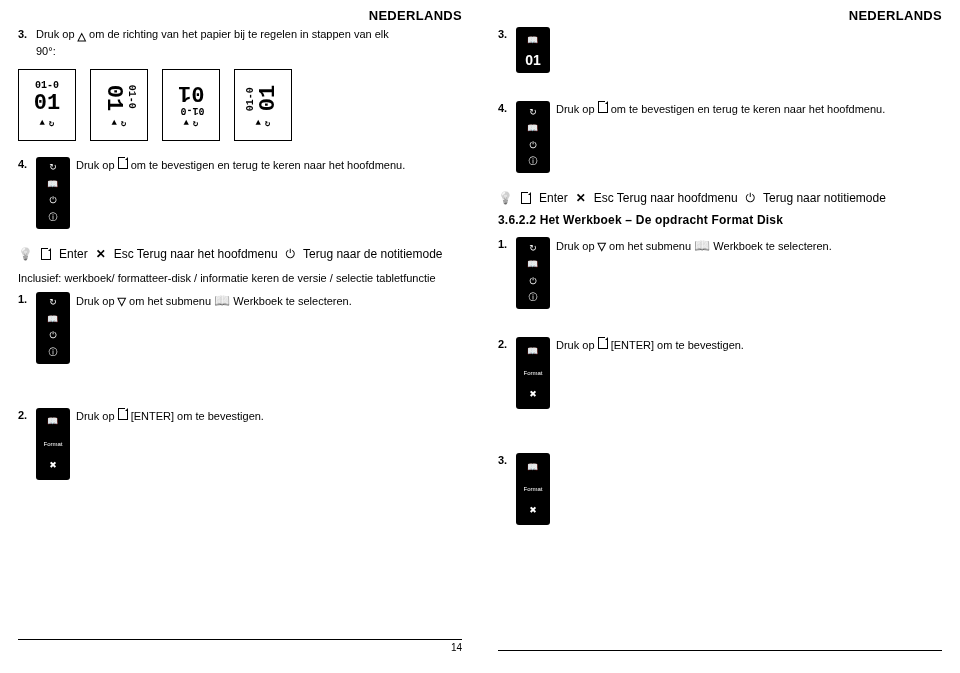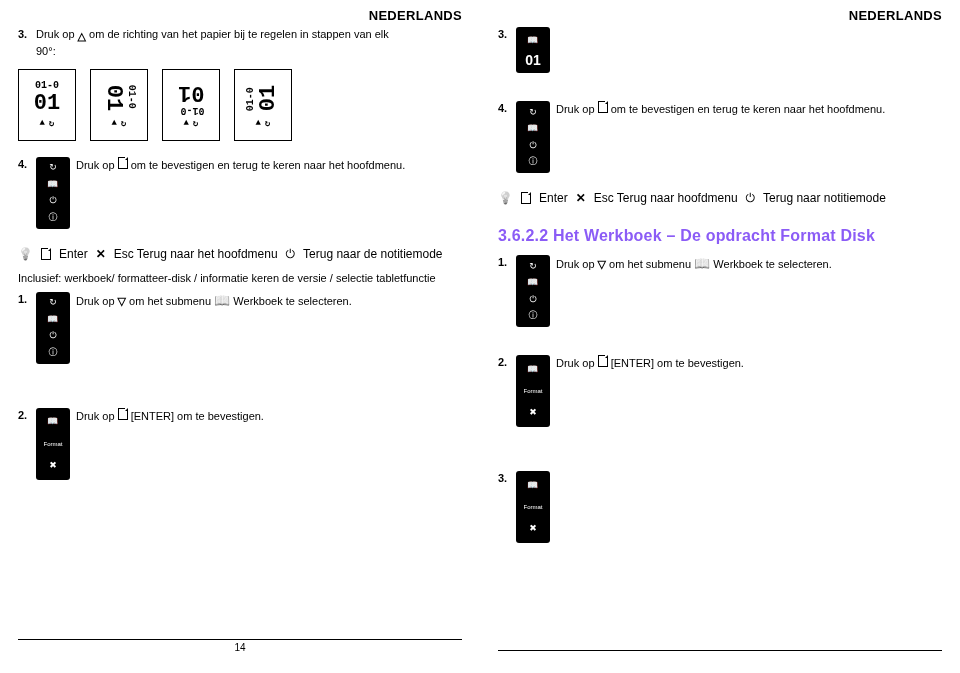--- a/index.html
+++ b/index.html
@@ -5,24 +5,24 @@
   body { margin:0; padding:0; background:#fff; font-family:Arial,Helvetica,sans-serif; font-size:11px; color:#000; }
   .page-pair { display:flex; width:960px; height:673px; }
   .page { width:480px; padding:8px 18px 20px 18px; box-sizing:border-box; }
   .hdr { text-align:right; font-weight:bold; font-size:13px; letter-spacing:0.3px; }
   .step-text { line-height:1.35; }
   .step-row { display:flex; align-items:flex-start; margin:4px 0; }
   .step-num { font-weight:bold; flex:0 0 18px; }
   .step-body { flex:1; text-align:justify; }
   .mini-icon { display:inline-block; vertical-align:-2px; }
   .hint-row { display:flex; align-items:center; gap:8px; margin:6px 0 4px 0; font-size:12px; }
-  .section-title { color:#8b5cf6; font-weight:bold; font-size:16px; margin:18px 0 6px 0; letter-spacing:0.2px; }
+  .section-title { color:#000000; font-weight:bold; font-size:12px; margin:4px 0 6px 0; letter-spacing:0.2px; }
   .justify { text-align:justify; }
   .hr { border:0; border-top:1px solid #000; margin:4px 0 2px 0; }
-  .pn { text-align:center; font-size:10px; }
+  .pn { text-align:right; font-size:10px; }
 
   
   .device { width:34px; height:72px; background:#000; border-radius:3px; display:inline-flex; flex-direction:column; align-items:center; justify-content:space-around; padding:3px 0; box-sizing:border-box; }
   .device .sym { color:#fff; font-size:9px; line-height:9px; }
   .device .lbl { width:26px; height:8px; background:#000; color:#fff; font-size:6px; text-align:center; }
 
   
   .orient-row { display:flex; gap:14px; margin:6px 0 10px 0; }
   .orient { width:56px; height:70px; border:1.5px solid #000; display:flex; flex-direction:column; align-items:center; justify-content:center; font-family:Courier, monospace; font-weight:bold; }
   .orient .top { font-size:10px; }

